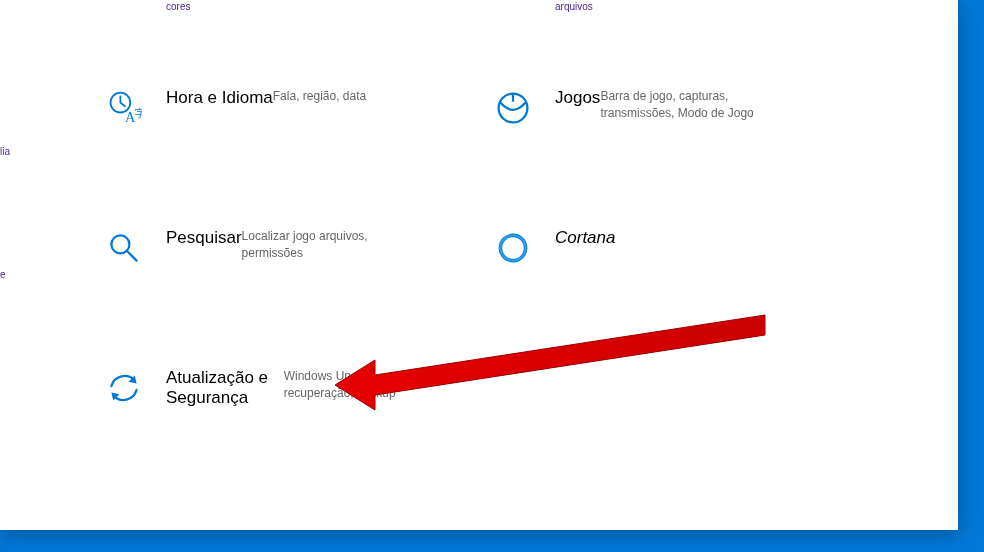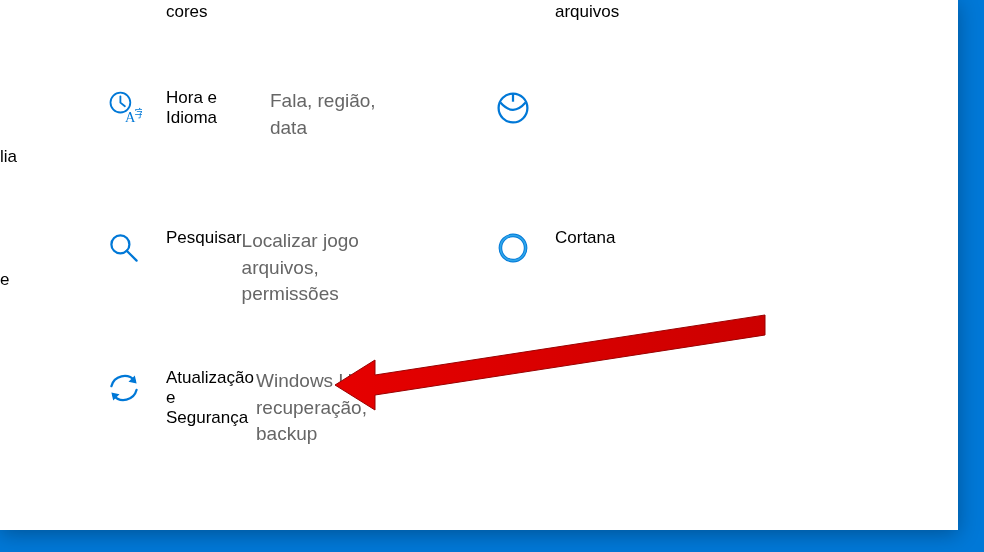--- a/index.html
+++ b/index.html
@@ -20,22 +20,22 @@
       background: #ffffff;
       box-shadow: 0 4px 20px rgba(0,0,0,0.3);
     }
     .content {
       position: relative;
       width: 100%;
       height: 100%;
     }
     .partial-text {
       position: absolute;
-      color: #000000;
-      font-size: 17px;
+      color: #4c1d95;
+      font-size: 10px;
       line-height: 1.4;
     }
     .partial-cores { top: 0px; left: 166px; }
     .partial-opcionais { top: 0px; left: 555px; }
     .partial-lia { top: 145px; left: 0px; text-align: right; }
     .partial-e { top: 268px; left: 0px; }
 
     .category {
       position: absolute;
       display: flex;
@@ -55,29 +55,29 @@
     .category .text-wrap {
       display: flex;
     }
     .category .title {
       font-size: 17px;
       color: #000;
       font-weight: 400;
       margin-bottom: 3px;
     }
     .category .desc {
-      font-size: 19px;
+      font-size: 12px;
       color: #666;
       line-height: 1.4;
     }
 
     .cat-time { top: 88px; left: 104px; }
     .cat-gaming { top: 88px; left: 493px; }
     .cat-search { top: 228px; left: 104px; }
-    .cat-cortana { top: 228px; left: 493px; }
+    .cat-cortana { top: 228px; left: 493px; font-style: italic; }
     .cat-update { top: 368px; left: 104px; }
 
     .arrow-annotation {
       position: absolute;
       top: 310px;
       left: 335px;
       width: 440px;
       height: 110px;
       pointer-events: none;
     }
@@ -110,20 +110,24 @@
       </div>
     </div>
 
     <div class="category cat-gaming">
       <div class="icon-wrap">
         <svg class="icon" viewBox="0 0 40 40">
           <circle cx="20" cy="20" r="16" fill="none" stroke="#0078d7" stroke-width="2.5"></circle>
           <path d="M6 14 Q20 30 34 14" fill="none" stroke="#0078d7" stroke-width="2.5"></path>
           <path d="M20 4 L20 13" stroke="#0078d7" stroke-width="2.5"></path>
         </svg>
+      </div>
+      <div class="text-wrap">
+        <div class="title">Jogos</div>
+        <div class="desc">Barra de jogo, capturas, transmissões, Modo de Jogo</div>
       </div>
     </div>
 
     <div class="category cat-search">
       <div class="icon-wrap">
         <svg class="icon" viewBox="0 0 40 40">
           <circle cx="16" cy="16" r="10" fill="none" stroke="#0078d7" stroke-width="2.5"></circle>
           <line x1="23" y1="23" x2="34" y2="34" stroke="#0078d7" stroke-width="2.5" stroke-linecap="round"></line>
         </svg>
       </div>

